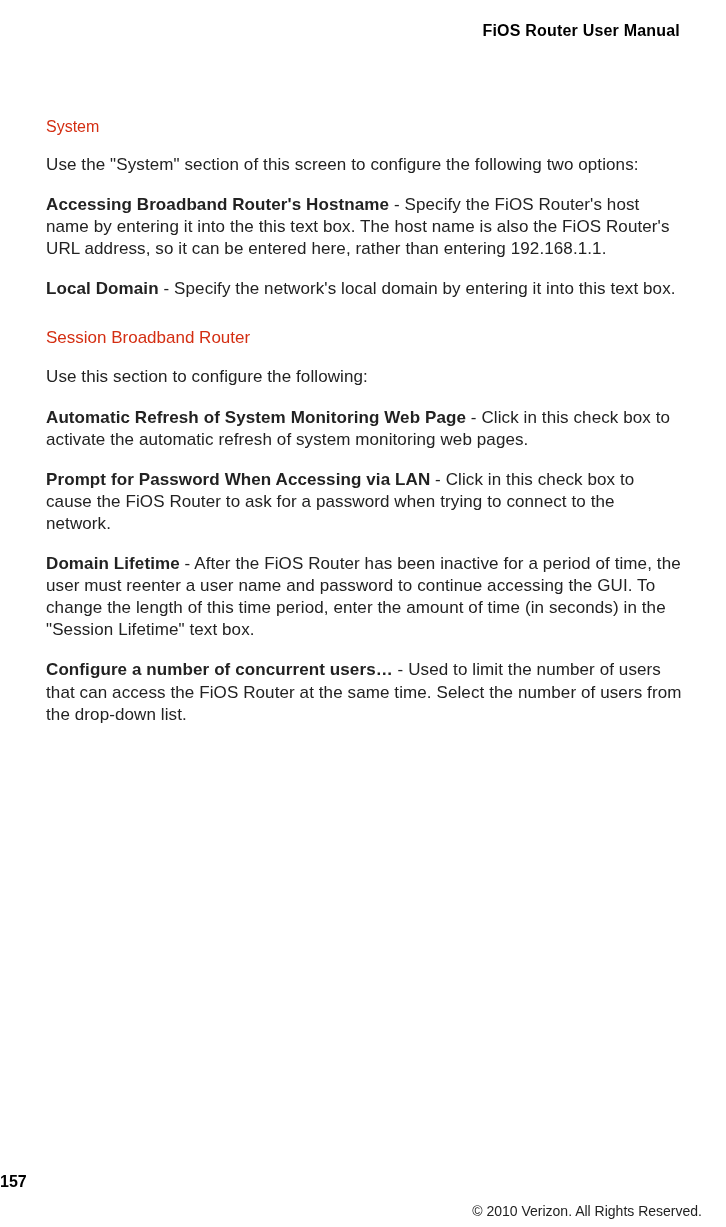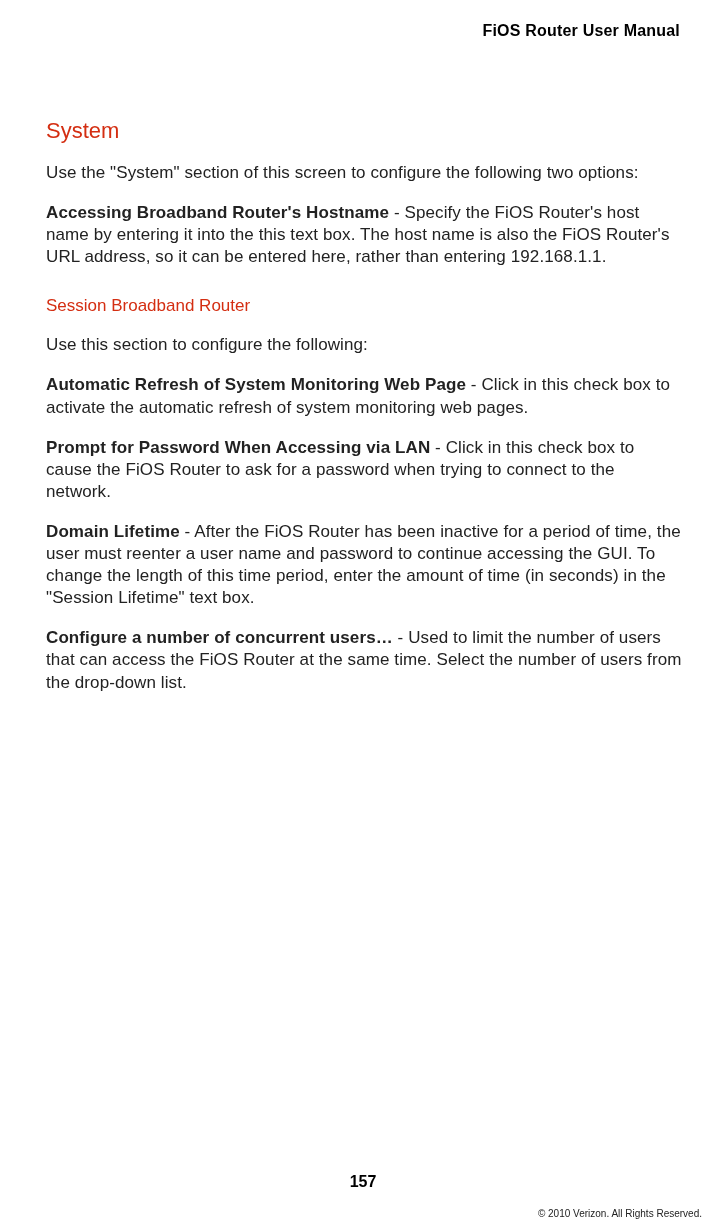--- a/index.html
+++ b/index.html
@@ -25,21 +25,21 @@
       font-weight: 900;
       font-size: 16px;
       letter-spacing: 0.2px;
       color: #000;
       margin-bottom: 78px;
       padding-right: 2px;
     }
     .section-heading {
       color: #d42e12;
       font-weight: 500;
-      font-size: 22px;
+      font-size: 16px;
       margin-bottom: 18px;
       margin-top: 43px;
     }
     .section-heading.light {
       color: #d42e12;
       font-weight: 400;
       font-size: 17px;
     }
     .para {
       font-size: 17px;
@@ -49,29 +49,28 @@
       letter-spacing: 0.1px;
     }
     .bold {
       font-weight: 700;
     }
     .page-number {
       position: absolute;
       bottom: 36px;
       left: 0;
       right: 0;
-      text-align: center;
       font-weight: 700;
       font-size: 16px;
     }
     .copyright {
       position: absolute;
       bottom: 8px;
       right: 24px;
-      font-size: 10px;
+      font-size: 14px;
       color: #222;
     }
     .section-gap {
       margin-top: 28px;
     }
   </style>
 </head>
 <body>
 
 <div class="page">
@@ -79,20 +78,23 @@
   <div class="header-title">FiOS Router User Manual</div>
 
   <div class="section-heading">System</div>
 
   <p class="para">Use the "System" section of this screen to configure the following two options:</p>
 
   <p class="para">
     <span class="bold">Accessing Broadband Router's Hostname</span><span> - Specify the FiOS Router's host name by entering it into the this text box. The host name is also the FiOS Router's URL address, so it can be entered here, rather than entering 192.168.1.1.</span>
   </p>
 
+  <p class="para">
+    <span class="bold">Local Domain</span><span> - Specify the network's local domain by entering it into this text box.</span>
+  </p>
 
   <div class="section-heading light section-gap">Session Broadband Router</div>
 
   <p class="para">Use this section to configure the following:</p>
 
   <p class="para">
     <span class="bold">Automatic Refresh of System Monitoring Web Page</span><span> - Click in this check box to activate the automatic refresh of system monitoring web pages.</span>
   </p>
 
   <p class="para">

